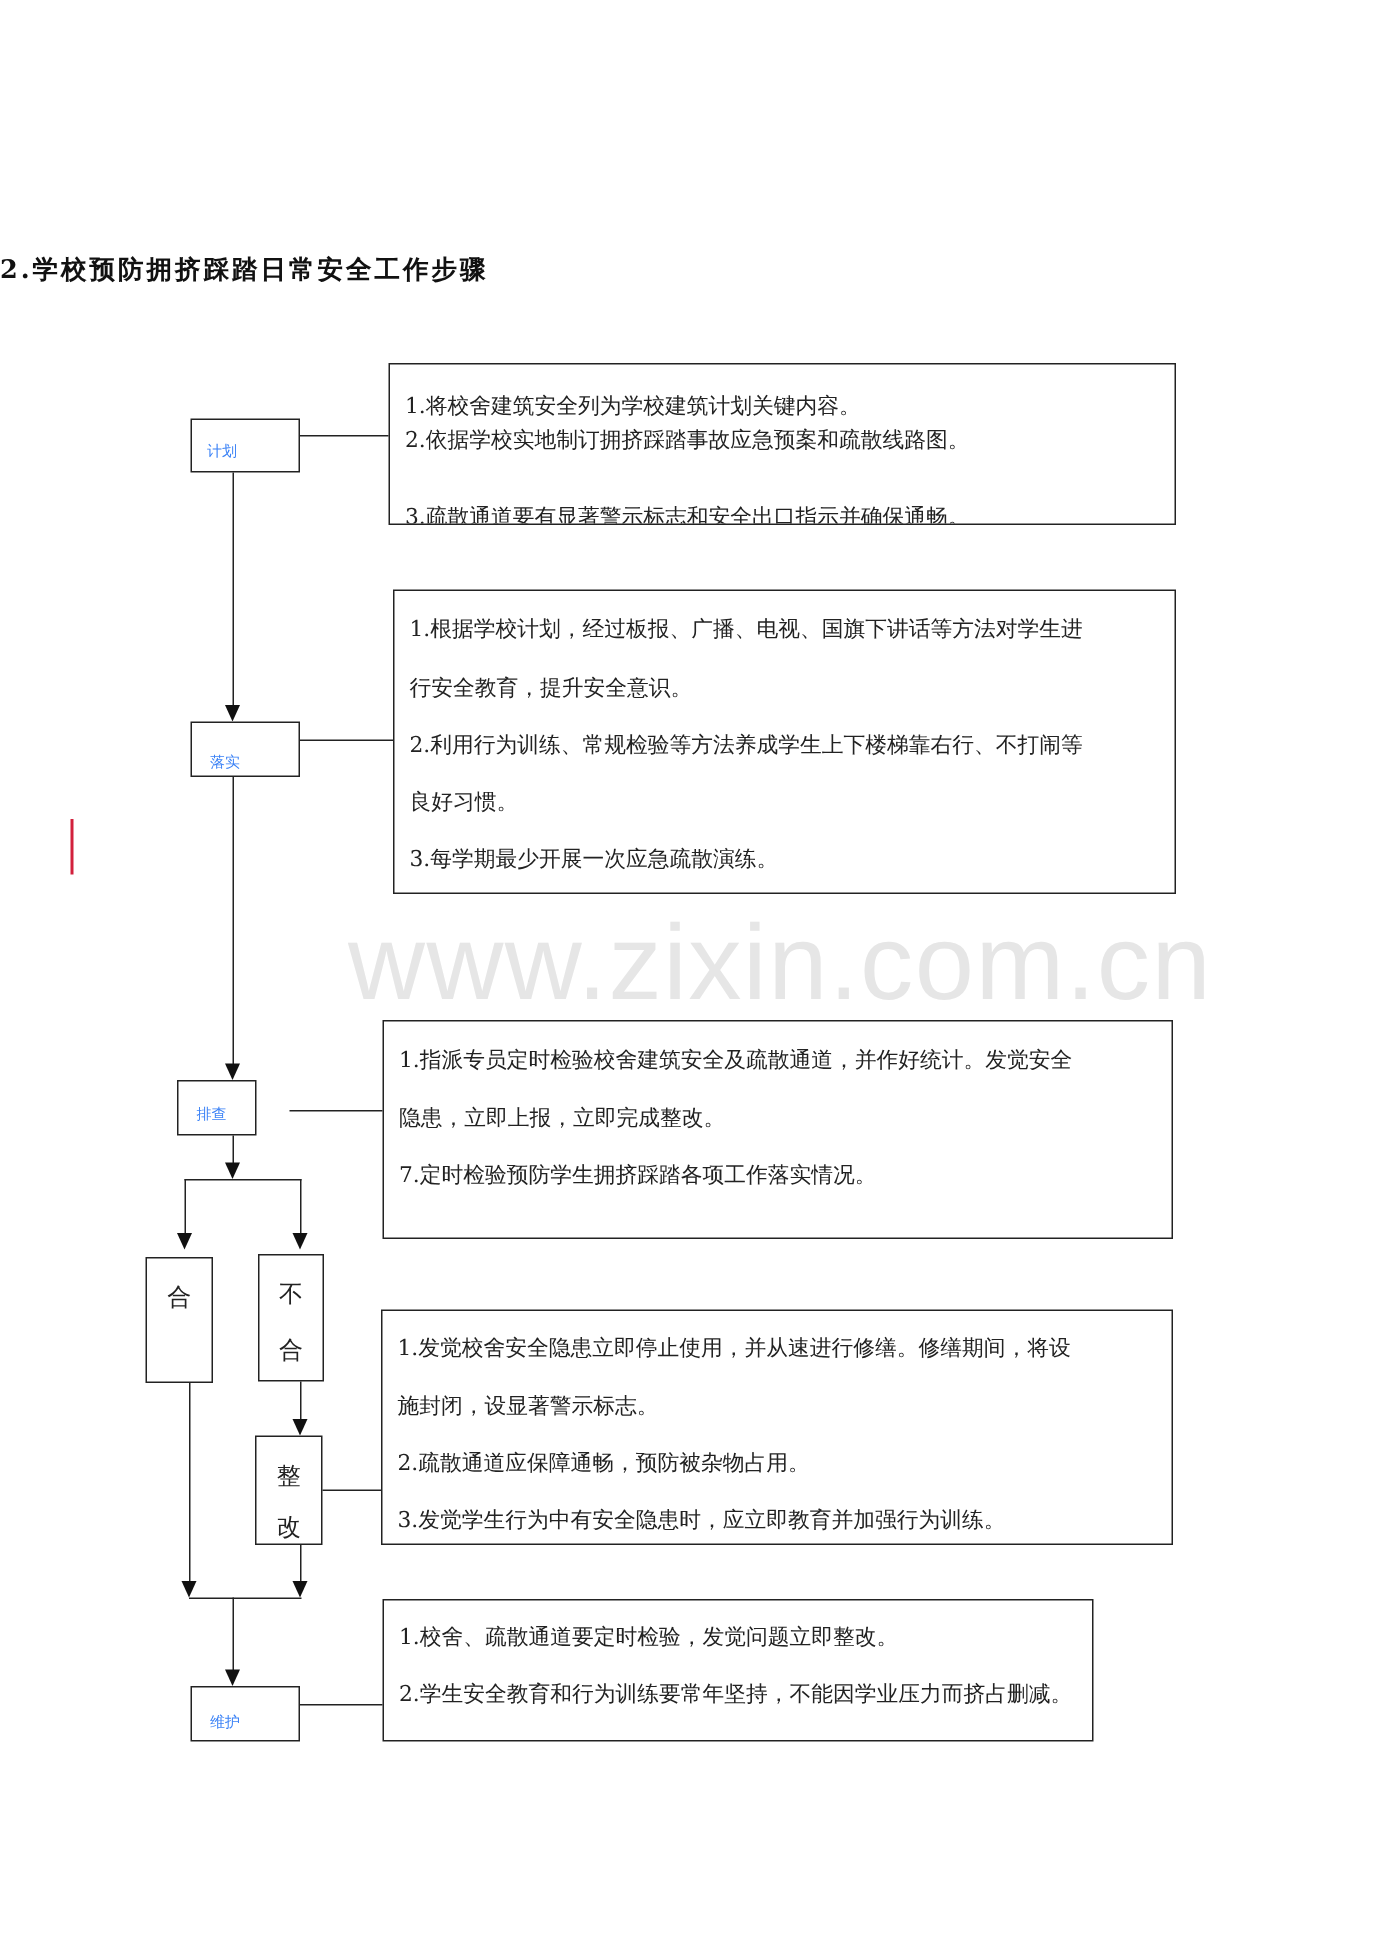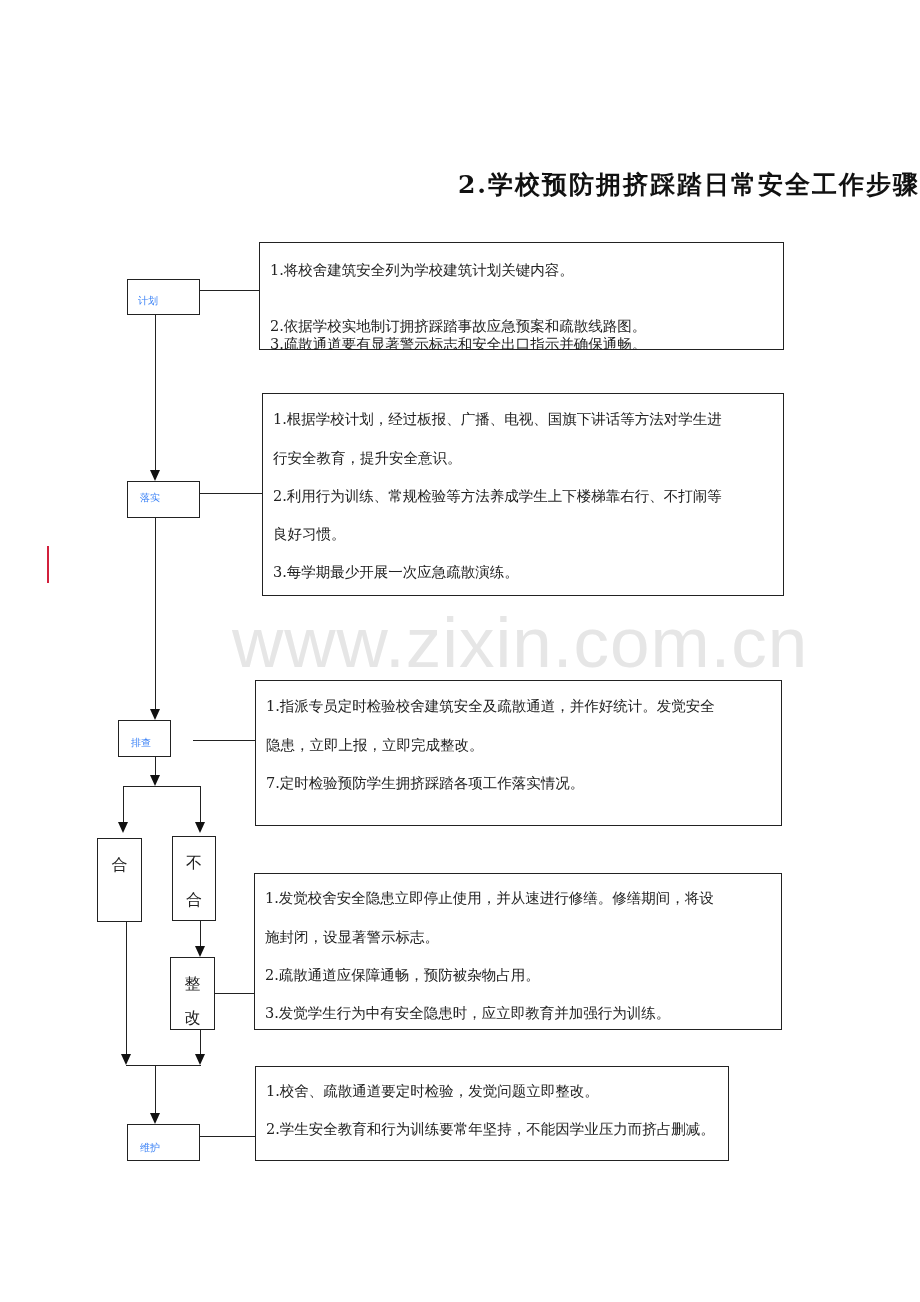--- a/index.html
+++ b/index.html
@@ -1,19 +1,19 @@
 <!DOCTYPE html>
 <html><head>
 <meta charset="utf-8">
 <style>
   html, body { margin:0; padding:0; background:#ffffff; }
   body { width:920px; height:1302px; position:relative; overflow:hidden;
          font-family:"DejaVu Serif","Liberation Serif",serif; color:#111; }
-  .title { position:absolute; left:0; width:920px; top:168px; text-align:right;
-           font-size:25px; font-weight:bold; letter-spacing:2px; color:#111;
+  .title { position:absolute; left:0; width:920px; top:168px; text-align:left;
+           font-size:17px; font-weight:bold; letter-spacing:2px; color:#111;
            font-family:"DejaVu Serif","Liberation Serif",serif; }
   .box { position:absolute; border:1px solid #222; background:#fff; box-sizing:border-box; }
   .step { font-size:10px; color:#3b82f6; }
   .step span { position:absolute; white-space:nowrap; }
   .vstep { font-size:16px; color:#222; text-align:center; }
   .vstep span { position:absolute; left:0; width:100%; text-align:center; }
   .content { overflow:hidden; padding:0 10px; font-size:14.5px; color:#222; }
   .content .line { position:absolute; left:10px; white-space:nowrap; }
   .hl { position:absolute; height:1px; background:#222; }
   .vl { position:absolute; width:1px; background:#222; }
@@ -33,29 +33,29 @@
 <div class="redmark"></div>
 
 <div class="watermark">www.zixin.com.cn</div>
 
 <div class="box step" style="left:127px; top:279px; width:73px; height:36px;">
   <span style="left:10px; top:14px;">计划</span>
 </div>
 <div class="hl" style="left:200px; top:290px; width:60px;"></div>
 <div class="box content" style="left:259px; top:242px; width:525px; height:108px;">
   <div class="line" style="top:18px;">1.将校舍建筑安全列为学校建筑计划关键内容。</div>
-  <div class="line" style="top:41px;margin-top:33px;">2.依据学校实地制订拥挤踩踏事故应急预案和疏散线路图。</div>
+  <div class="line" style="top:41px;">2.依据学校实地制订拥挤踩踏事故应急预案和疏散线路图。</div>
   <div class="line" style="top:92px;">3.疏散通道要有显著警示标志和安全出口指示并确保通畅。</div>
 </div>
 
 <div class="vl" style="left:155px; top:315px; height:156px;"></div>
 <div class="arrow" style="left:150px; top:470px;"></div>
 
 <div class="box step" style="left:127px; top:481px; width:73px; height:37px;">
-  <span style="left:12px; top:9px;">落实</span>
+  <span style="left:12px; top:19px;">落实</span>
 </div>
 <div class="hl" style="left:200px; top:493px; width:63px;"></div>
 <div class="box content" style="left:262px; top:393px; width:522px; height:203px;">
   <div class="line" style="top:16px;">1.根据学校计划，经过板报、广播、电视、国旗下讲话等方法对学生进</div>
   <div class="line" style="top:55px;">行安全教育，提升安全意识。</div>
   <div class="line" style="top:93px;">2.利用行为训练、常规检验等方法养成学生上下楼梯靠右行、不打闹等</div>
   <div class="line" style="top:131px;">良好习惯。</div>
   <div class="line" style="top:169px;">3.每学期最少开展一次应急疏散演练。</div>
 </div>
 

